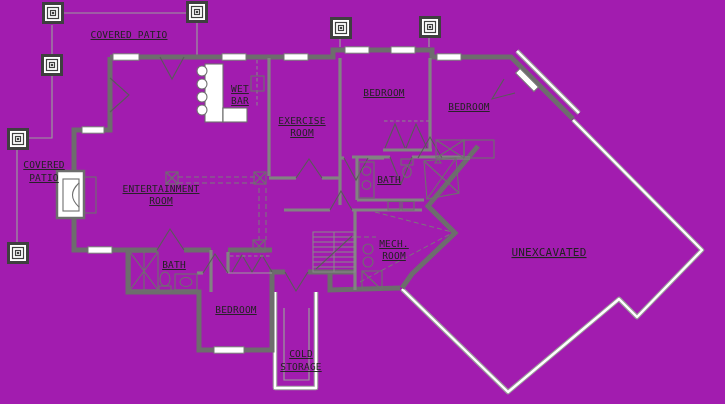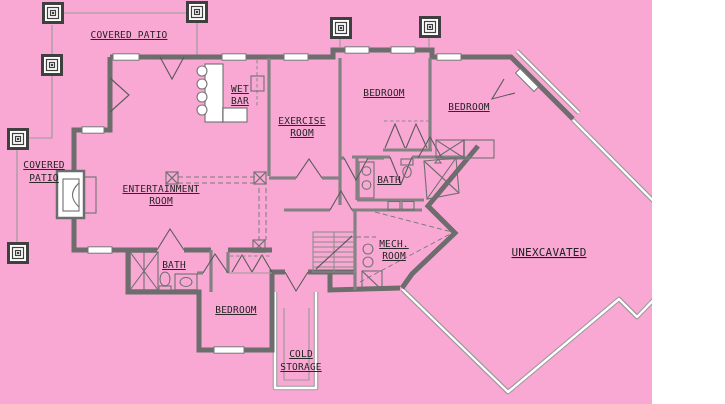--- a/index.html
+++ b/index.html
@@ -1,16 +1,16 @@
 <!DOCTYPE html>
 <html><head>
 <meta charset="utf-8">
 <style>
   html,body { margin:0; padding:0; background:#ffffff; }
-  .plan-wrap { width:652px; height:404px; background:#f9a8d4; position:relative; overflow:hidden; }
+  .plan-wrap { width:725px; height:404px; background:#a21caf; position:relative; overflow:hidden; }
   svg { display:block; }
   .w-ext  { stroke:#6d6d6d; stroke-width:5;   fill:none; }
   .w-int  { stroke:#828282; stroke-width:3.2; fill:none; }
   .w-thin { stroke:#9b9b9b; stroke-width:1.2; fill:none; }
   .dbl-o  { stroke:#9b9b9b; stroke-width:4.6; fill:none; stroke-linejoin:round; }
   .dbl-i  { stroke:#ffffff; stroke-width:2.4; fill:none; stroke-linejoin:round; }
   .fix    { stroke:#6f6f6f; stroke-width:1.1; fill:#ffffff; }
   .fixl   { stroke:#6f6f6f; stroke-width:1.1; fill:none; }
   .door   { stroke:#5a5a5a; stroke-width:1.1; fill:none; }
   .dash   { stroke:#7a7a7a; stroke-width:1;   fill:none; stroke-dasharray:5 3; }

